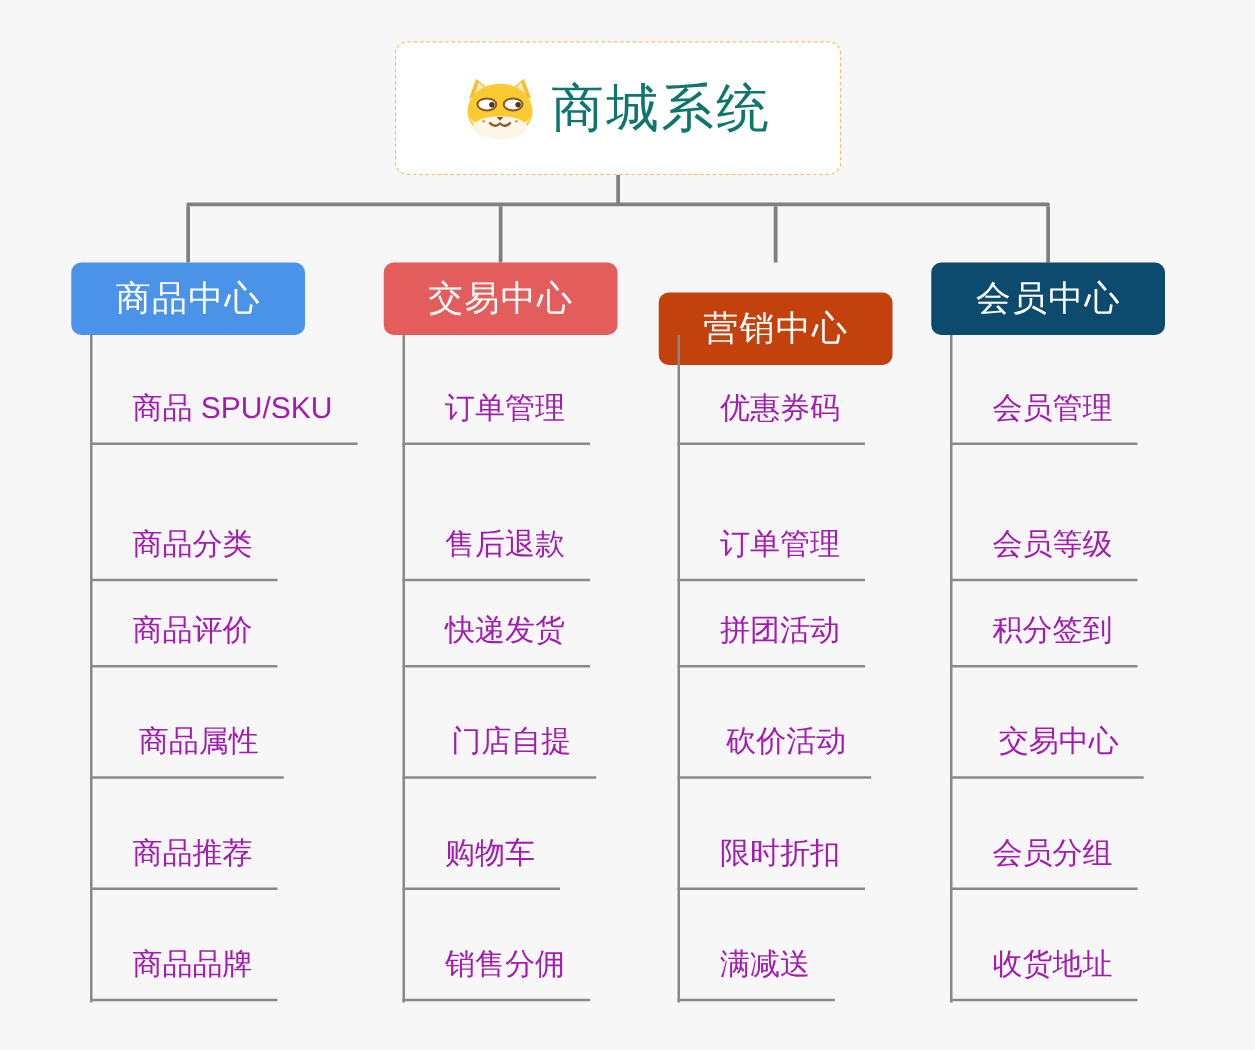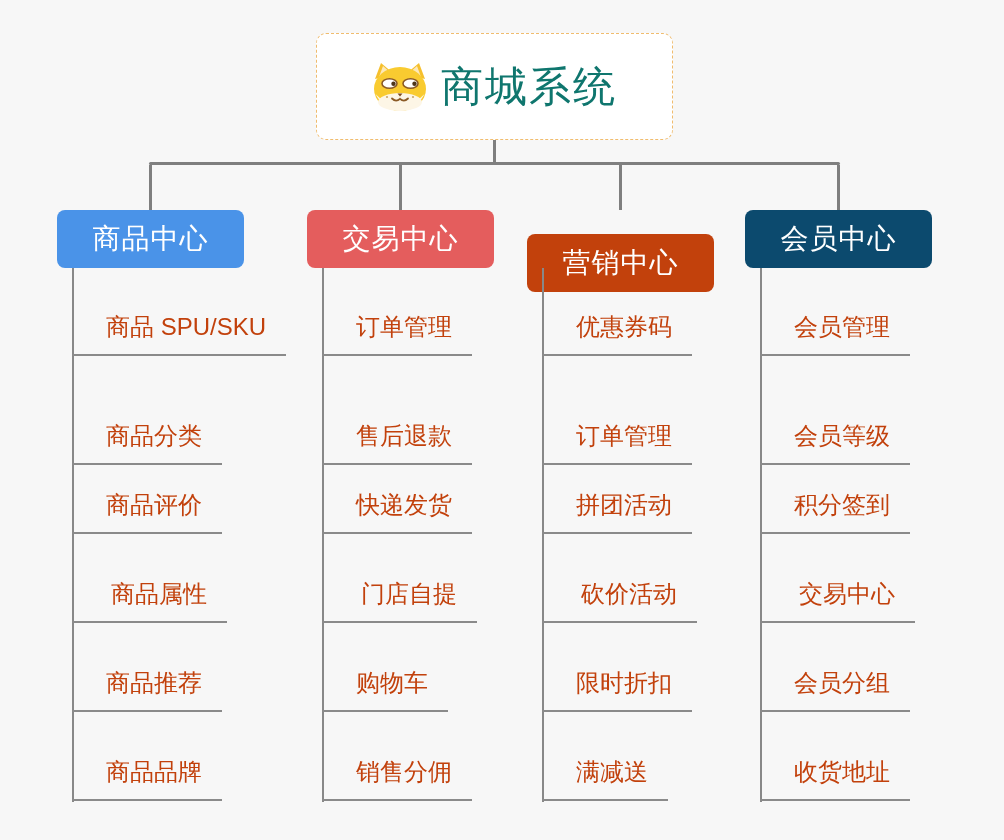--- a/index.html
+++ b/index.html
@@ -86,21 +86,21 @@
     background: #888888;
   }
 
   .leaf {
     position: absolute;
     left: 15px;
     padding: 0 20px 8px 34px;
     border-bottom: 2px solid #8a8a8a;
     font-size: 24px;
     line-height: 38px;
-    color: #c2410c;
+    color: #a21caf;
     white-space: nowrap;
     cursor: default;
   }
   .leaf-1 { top: 308px; }
   .leaf-2 { top: 377px; margin-top: 40px; }
   .leaf-3 { top: 486px; }
   .leaf-4 { top: 575px; padding-left: 39px; }
   .leaf-5 { top: 664px; }
   .leaf-6 { top: 753px; }
 </style>

